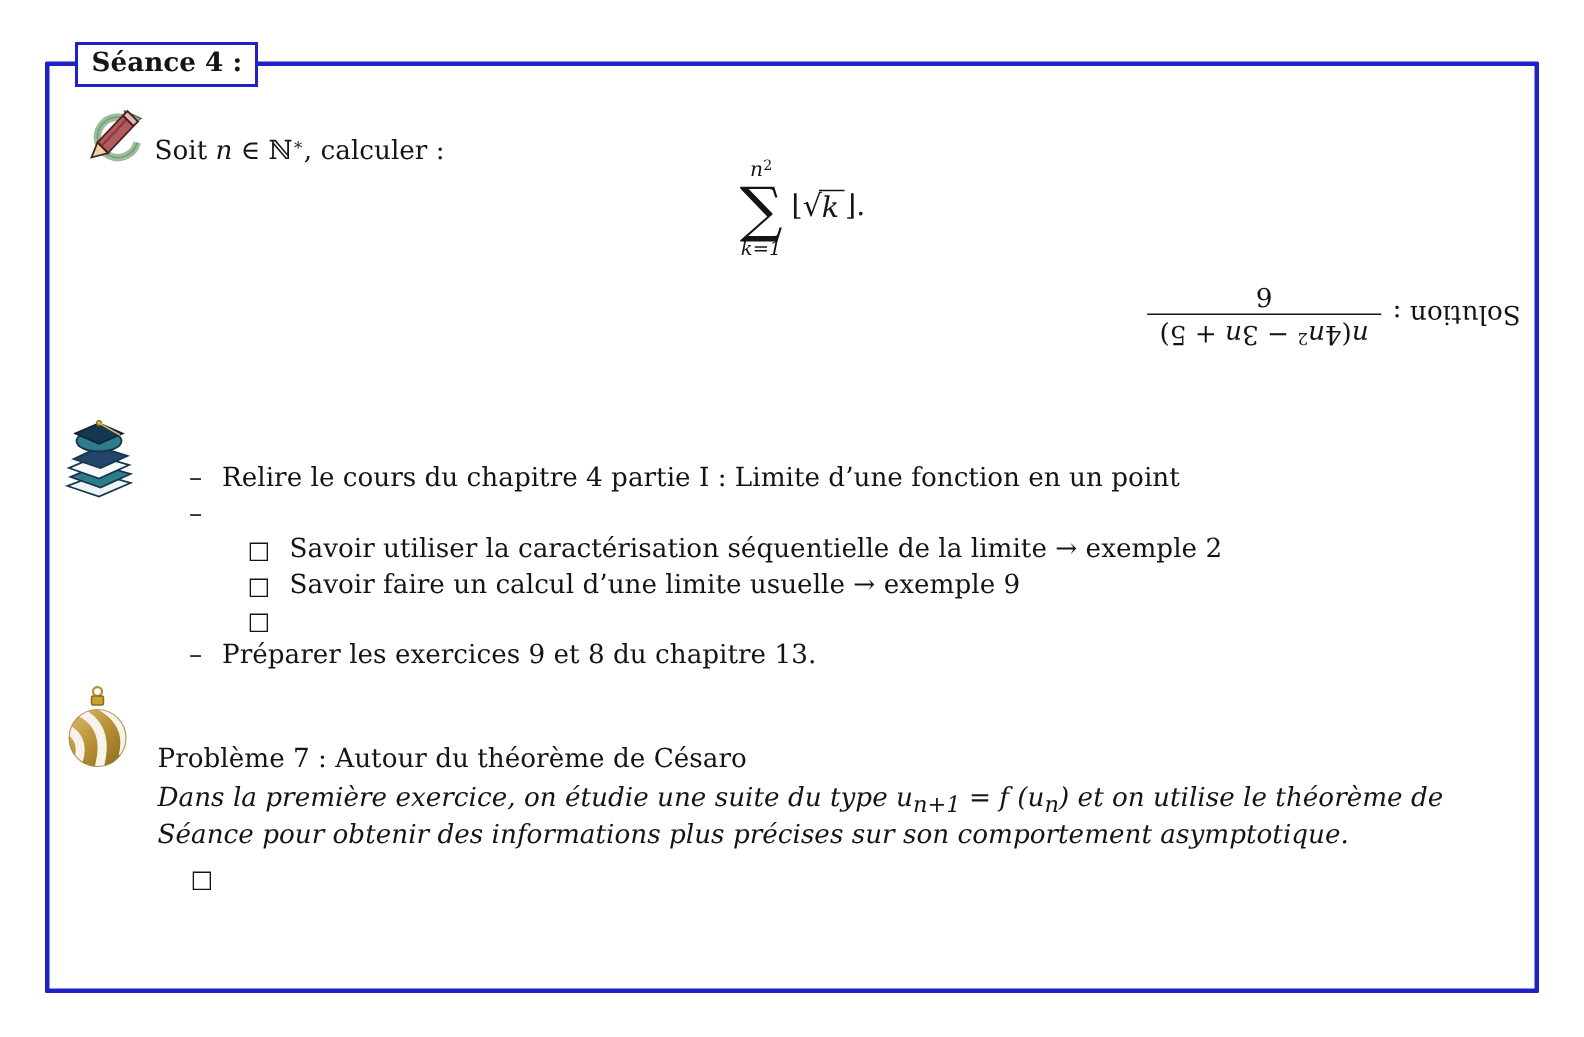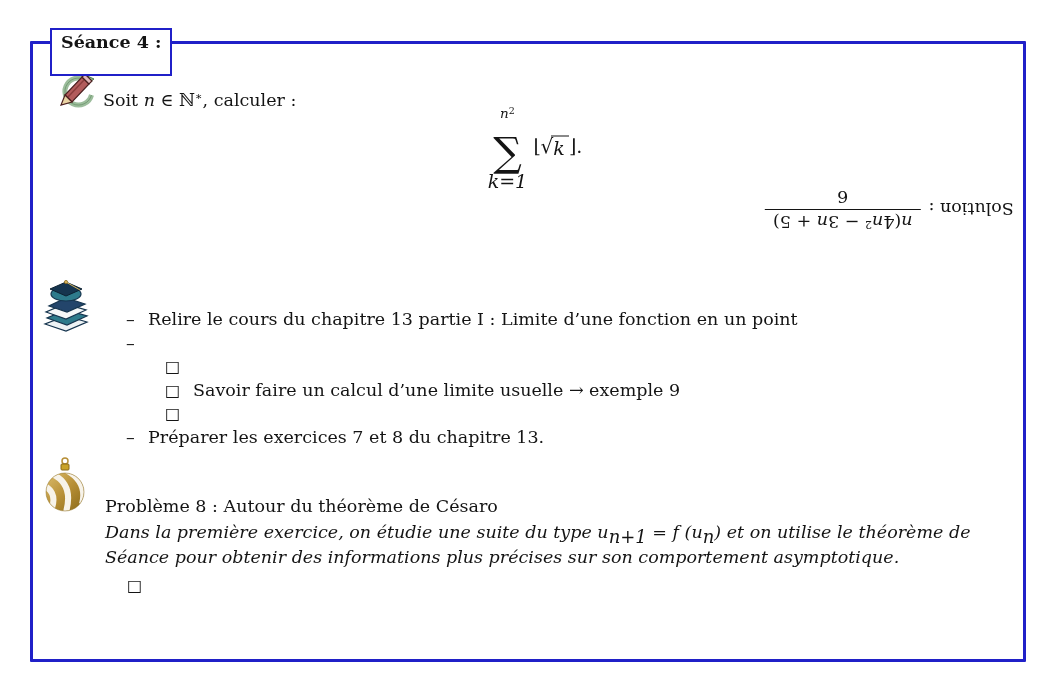--- a/index.html
+++ b/index.html
@@ -12,44 +12,44 @@
   .page{position:absolute;inset:0;}
   
   .frame{
     position:absolute;left:30px;top:41px;width:990px;height:615px;
     border:3px solid #2020c8;background:#ffffff;border-radius:1px;
   }
   
   .seance-box{
     position:absolute;left:50px;top:28px;z-index:3;
     background:#ffffff;border:2px solid #2020c8;
-    padding:1px 9px 21px 9px;
+    padding:1px 9px 3px 9px;
     font-weight:bold;font-size:17.5px;line-height:22px;
   }
   
   .icon-abs{position:absolute;z-index:2;}
   #pencil-icon{left:56px;top:73px;}
   #books-icon{left:42px;top:275px;}
   #ornament-icon{left:44px;top:456px;}
   .intro-text{
     position:absolute;left:103px;top:90px;font-size:17.5px;z-index:2;
   }
   .intro-text i{font-style:italic;}
   .supstar{font-size:11px;vertical-align:6px;}
   
   .math-display{
     position:absolute;left:30px;top:106px;width:990px;z-index:2;
     display:flex;justify-content:center;align-items:center;
     transform:translateX(10px);
   }
   .sum-stack{display:inline-flex;flex-direction:column;align-items:center;line-height:1;}
-  .sum-upper{font-size:13.5px;font-style:italic;margin-bottom:14px;}
+  .sum-upper{font-size:13.5px;font-style:italic;margin-bottom:2px;}
   .sum-upper sup{font-size:9.5px;font-style:normal;vertical-align:4px;}
   .sum-sigma{font-size:40px;line-height:34px;font-style:normal;}
-  .sum-lower{font-size:19px;font-style:italic;margin-top:3px;text-align:center;}
+  .sum-lower{font-size:13px;font-style:italic;margin-top:3px;text-align:center;}
   .sum-body{font-size:19px;margin-left:6px;display:inline-flex;align-items:center;transform:translateY(-2px);}
   .rad-sign{font-size:20px;}
   .radicand{
     font-style:italic;display:inline-block;border-top:1.6px solid #141414;
     padding:0 4px 0 2px;margin-left:-2px;transform:translateY(0.5px);
   }
   
   .solution{
     position:absolute;top:187px;right:42px;z-index:2;
     transform:rotate(180deg);
@@ -69,21 +69,21 @@
   .li .marker{flex:0 0 22px;}
   .li.check{margin-left:39px;}
   .li.check .marker{flex:0 0 28px;font-size:16px;}
   
   .problem{
     position:absolute;left:105px;top:494px;width:893px;z-index:2;
     font-size:17.5px;line-height:25.5px;
   }
   .problem-title{font-style:normal;}
   .ital{font-style:italic;}
-  .ital sub{font-size:18px;line-height:0;text-align:right;}
+  .ital sub{font-size:15px;line-height:0;text-align:right;}
   .problem .li.check{margin-left:22px;margin-top:2px;}
   .problem .li.check .marker{flex:0 0 28px;font-size:16px;}
 </style>
 </head>
 <body>
 
 <div class="page">
 
   <div class="frame"></div>
 
@@ -139,38 +139,39 @@
       <ellipse cx="24" cy="19" rx="15" ry="7" fill="#2e7b8c" stroke="#16354f" stroke-width="1.2"></ellipse>
       <polygon points="8,14 24,7 40,14 24,21" fill="#16354f" stroke="#0d2233" stroke-width="1"></polygon>
       <circle cx="24" cy="7" r="1.6" fill="#d8b55e" stroke="#8a6a1a" stroke-width="0.8"></circle>
       <line x1="24" y1="7" x2="38" y2="15" stroke="#d8b55e" stroke-width="1"></line>
     </svg>
   </div>
 
   <div class="homework-list">
     <div class="li">
       <span class="marker">–</span>
-      <span>Relire le cours du chapitre 13 partie I : Limite d’une fonction en un point</span>
+      <span>Relire le cours du chapitre 4 partie I : Limite d’une fonction en un point</span>
     </div>
     <div class="li">
       <span class="marker">–</span>
     </div>
     <div class="li check">
       <span class="marker">□</span>
+      <span>Savoir utiliser la caractérisation séquentielle de la limite → exemple 2</span>
     </div>
     <div class="li check">
       <span class="marker">□</span>
       <span>Savoir faire un calcul d’une limite usuelle → exemple 9</span>
     </div>
     <div class="li check">
       <span class="marker">□</span>
     </div>
     <div class="li">
       <span class="marker">–</span>
-      <span>Préparer les exercices 7 et 8 du chapitre 13.</span>
+      <span>Préparer les exercices 9 et 8 du chapitre 13.</span>
     </div>
   </div>
 
   <div class="icon-abs" id="ornament-icon">
     <svg width="44" height="60" viewBox="0 0 44 60">
       <defs>
         <linearGradient id="gold" x1="0" y1="0" x2="1" y2="1">
           <stop offset="0" stop-color="#dcbd6d"></stop>
           <stop offset="0.5" stop-color="#b78f36"></stop>
           <stop offset="1" stop-color="#8a6a1a"></stop>
@@ -185,21 +186,21 @@
       <g clip-path="url(#ballclip)">
         <path d="M-4 28 Q14 34 8 52" fill="none" stroke="#f7f3ea" stroke-width="6"></path>
         <path d="M8 18 Q30 28 22 56" fill="none" stroke="#f7f3ea" stroke-width="6"></path>
         <path d="M22 14 Q44 26 38 48" fill="none" stroke="#f7f3ea" stroke-width="6"></path>
       </g>
       <circle cx="21" cy="36" r="19" fill="none" stroke="#8a6a1a" stroke-width="0.8" opacity="0.6"></circle>
     </svg>
   </div>
 
   <div class="problem">
-    <div class="problem-title">Problème 8 : Autour du théorème de Césaro</div>
+    <div class="problem-title">Problème 7 : Autour du théorème de Césaro</div>
     <div class="ital">
       <span>Dans la première exercice, on étudie une suite du type u</span><sub>n+1</sub><span> = f (u</span><sub>n</sub><span>) et on utilise le théorème de Séance pour obtenir des informations plus précises sur son comportement asymptotique.</span>
     </div>
     <div class="li check">
       <span class="marker">□</span>
     </div>
   </div>
 
 </div>
 

